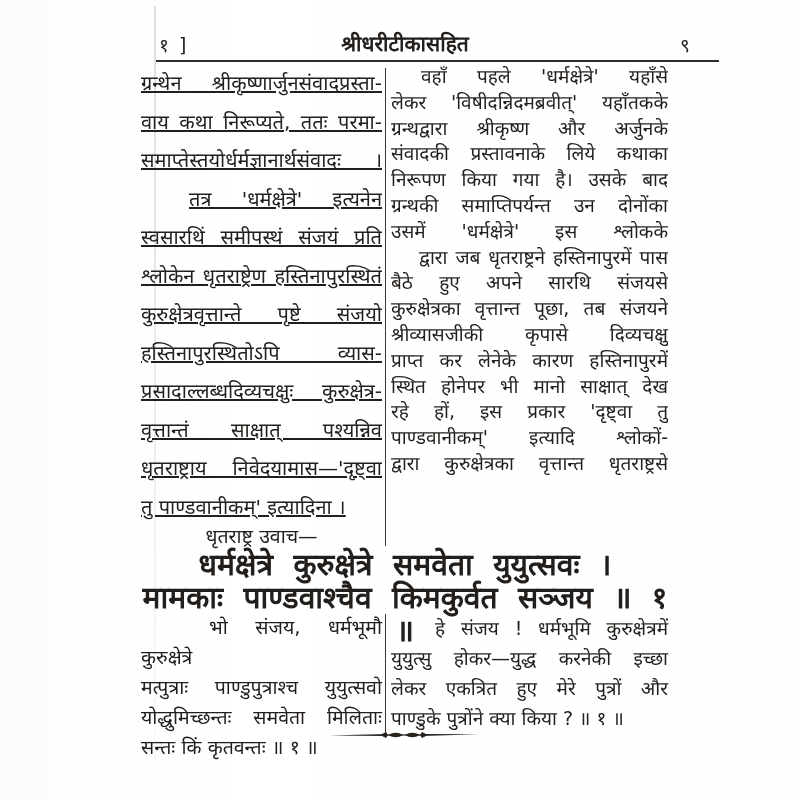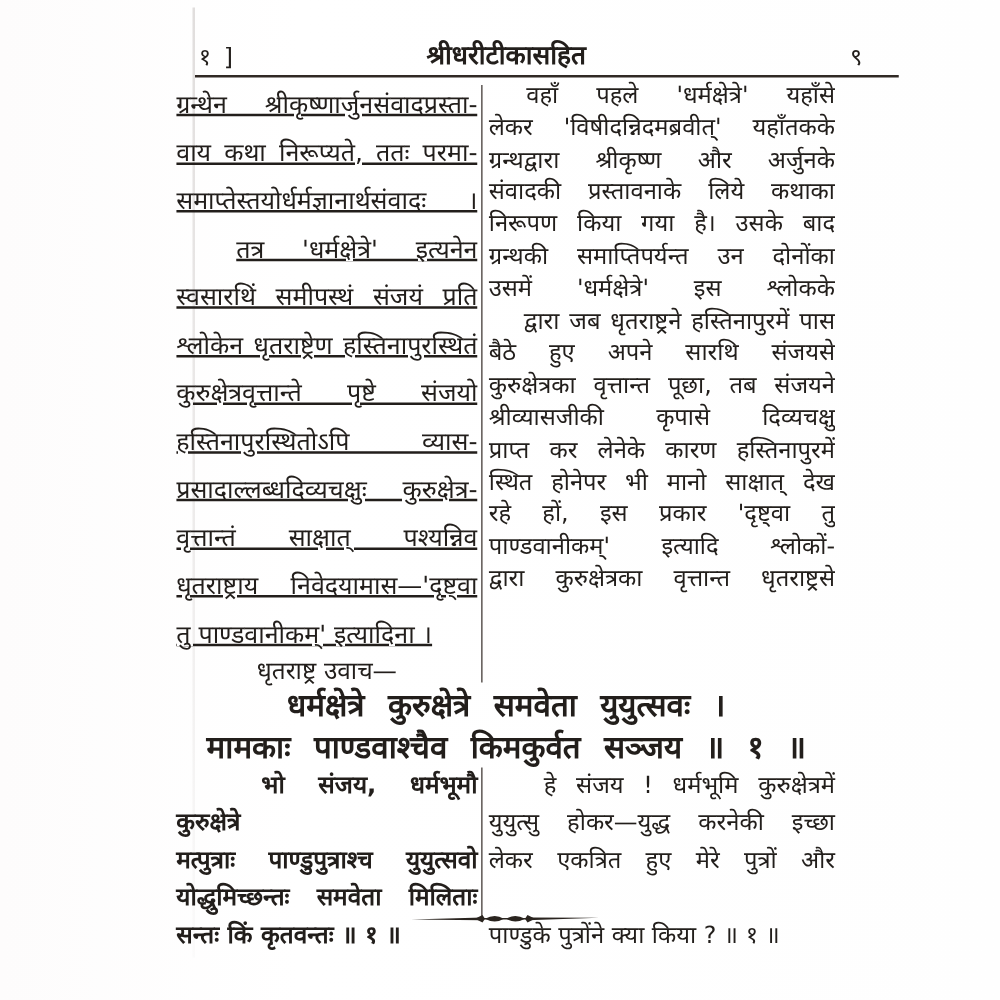--- a/index.html
+++ b/index.html
@@ -38,31 +38,31 @@
     font-size:19px;line-height:25.8px;
     text-align:justify;text-align-last:justify;
     overflow:hidden;
   }
   .col-hi .line:nth-child(1){text-indent:30px;}
   .col-hi .line:nth-child(8){text-indent:28px;}
   .col-hi .line:nth-child(18){text-align-last:left;}
   .speaker-hi{position:absolute;left:391px;top:524px;width:230px;text-align:center;font-size:19px;line-height:28px;}
   
   .shloka{position:absolute;left:140px;top:548px;width:530px;text-align:center;font-weight:bold;}
-  .shloka .vline{font-size:25px;line-height:33px;word-spacing:10px;}
+  .shloka .vline{font-size:30px;line-height:33px;word-spacing:10px;}
   
-  .col-anv{position:absolute;left:141px;top:613px;width:241px;font-weight:bold;}
+  .col-anv{position:absolute;left:141px;top:613px;width:241px;font-weight:normal;}
   .col-anv .line{font-size:19.5px;line-height:30px;text-align:justify;text-align-last:justify;}
   .col-anv .line:nth-child(1){text-indent:68px;}
   .col-anv .line:nth-child(4){text-align-last:left;}
   
   .col-tr{position:absolute;left:391px;top:613px;width:277px;}
   .col-tr .line{font-size:19px;line-height:30px;text-align:justify;text-align-last:justify;}
   .col-tr .line:nth-child(1){text-indent:44px;}
-  .col-tr .line:nth-child(4){text-align-last:left;margin-top:30px;}
+  .col-tr .line:nth-child(4){text-align-last:left;}
   
   .flourish{position:absolute;left:328px;top:728px;width:152px;height:14px;}
 </style>
 </head>
 <body>
 
 <div class="page">
 
   <div class="page-edge"></div>
 

